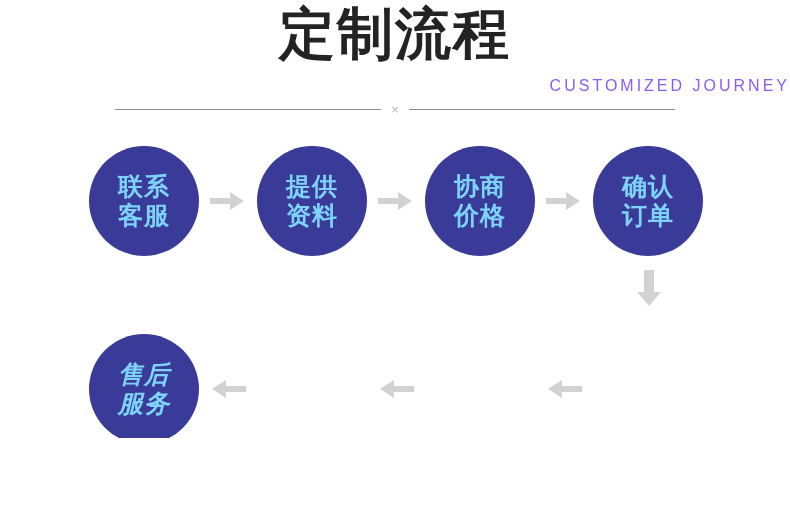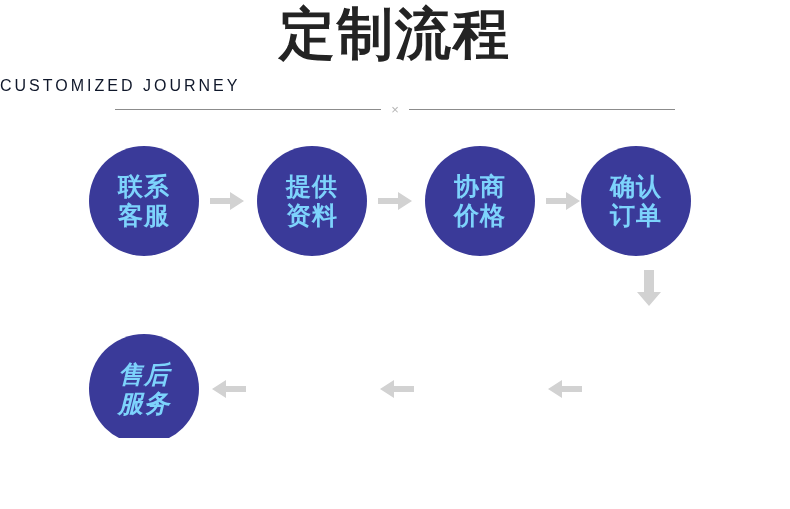--- a/index.html
+++ b/index.html
@@ -38,25 +38,25 @@
     font-weight: bold;
     color: #232323;
     letter-spacing: 2px;
     white-space: nowrap;
   }
   .page-subtitle {
     position: absolute;
     left: 0;
     top: 76px;
     width: 790px;
-    text-align: left;
+    text-align: right;
     font-size: 16px;
     line-height: 20px;
     font-weight: normal;
-    color: #0f172a;
+    color: #8b5cf6;
     letter-spacing: 3px;
     white-space: nowrap;
   }
   .divider {
     position: absolute;
     left: 115px;
     top: 100px;
     width: 560px;
     height: 18px;
     display: flex;
@@ -104,21 +104,21 @@
     font-weight: bold;
     color: #7dd3fc;
     letter-spacing: 1px;
     white-space: nowrap;
   }
 
   
   .node.n0 { left: 89px; }
   .node.n1 { left: 257px; justify-content: center; }
   .node.n2 { left: 425px; }
-  .node.n3 { left: 581px; }
+  .node.n3 { left: 593px; }
 
   
   .arrow-h {
     position: absolute;
     top: 43px;
     width: 36px;
     height: 24px;
   }
   .arrow-h.a0 { left: 210px; }
   .arrow-h.a1 { left: 378px; }

